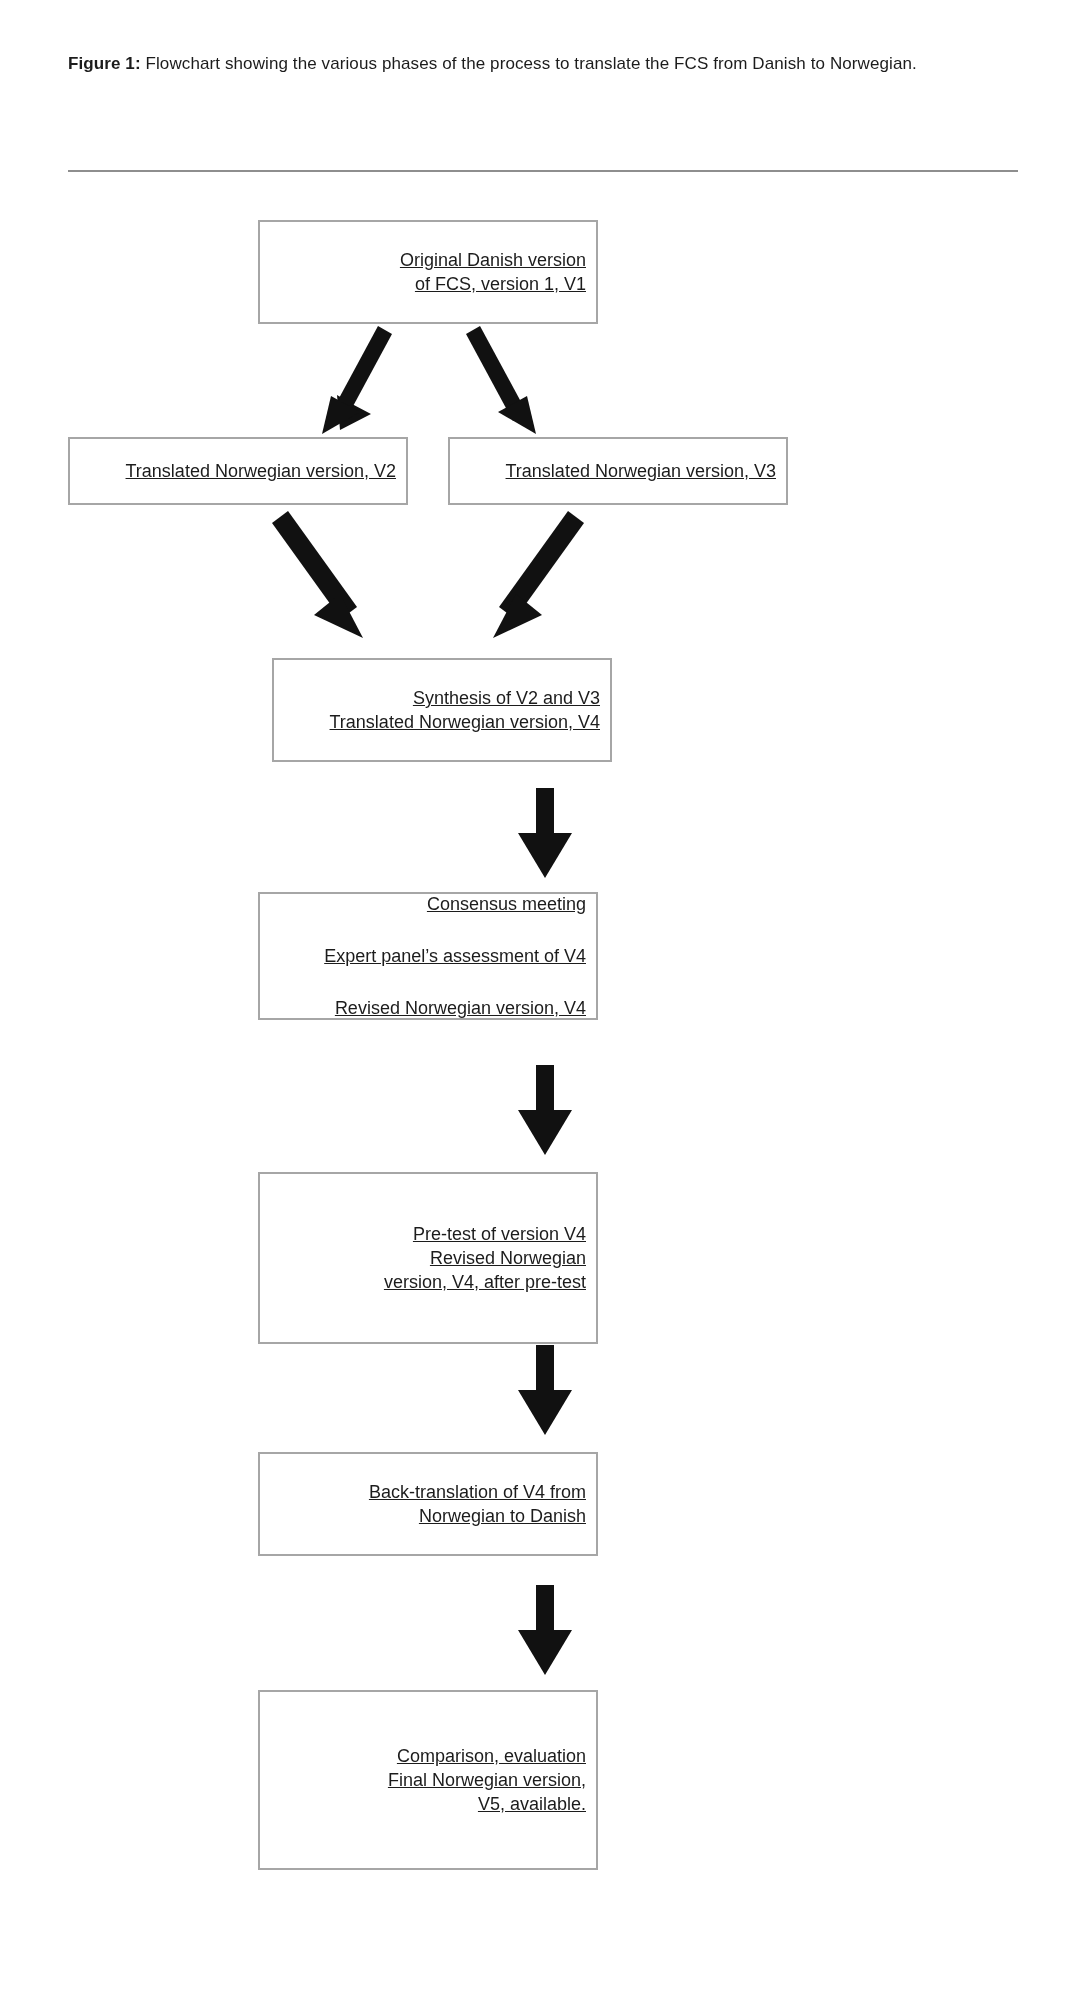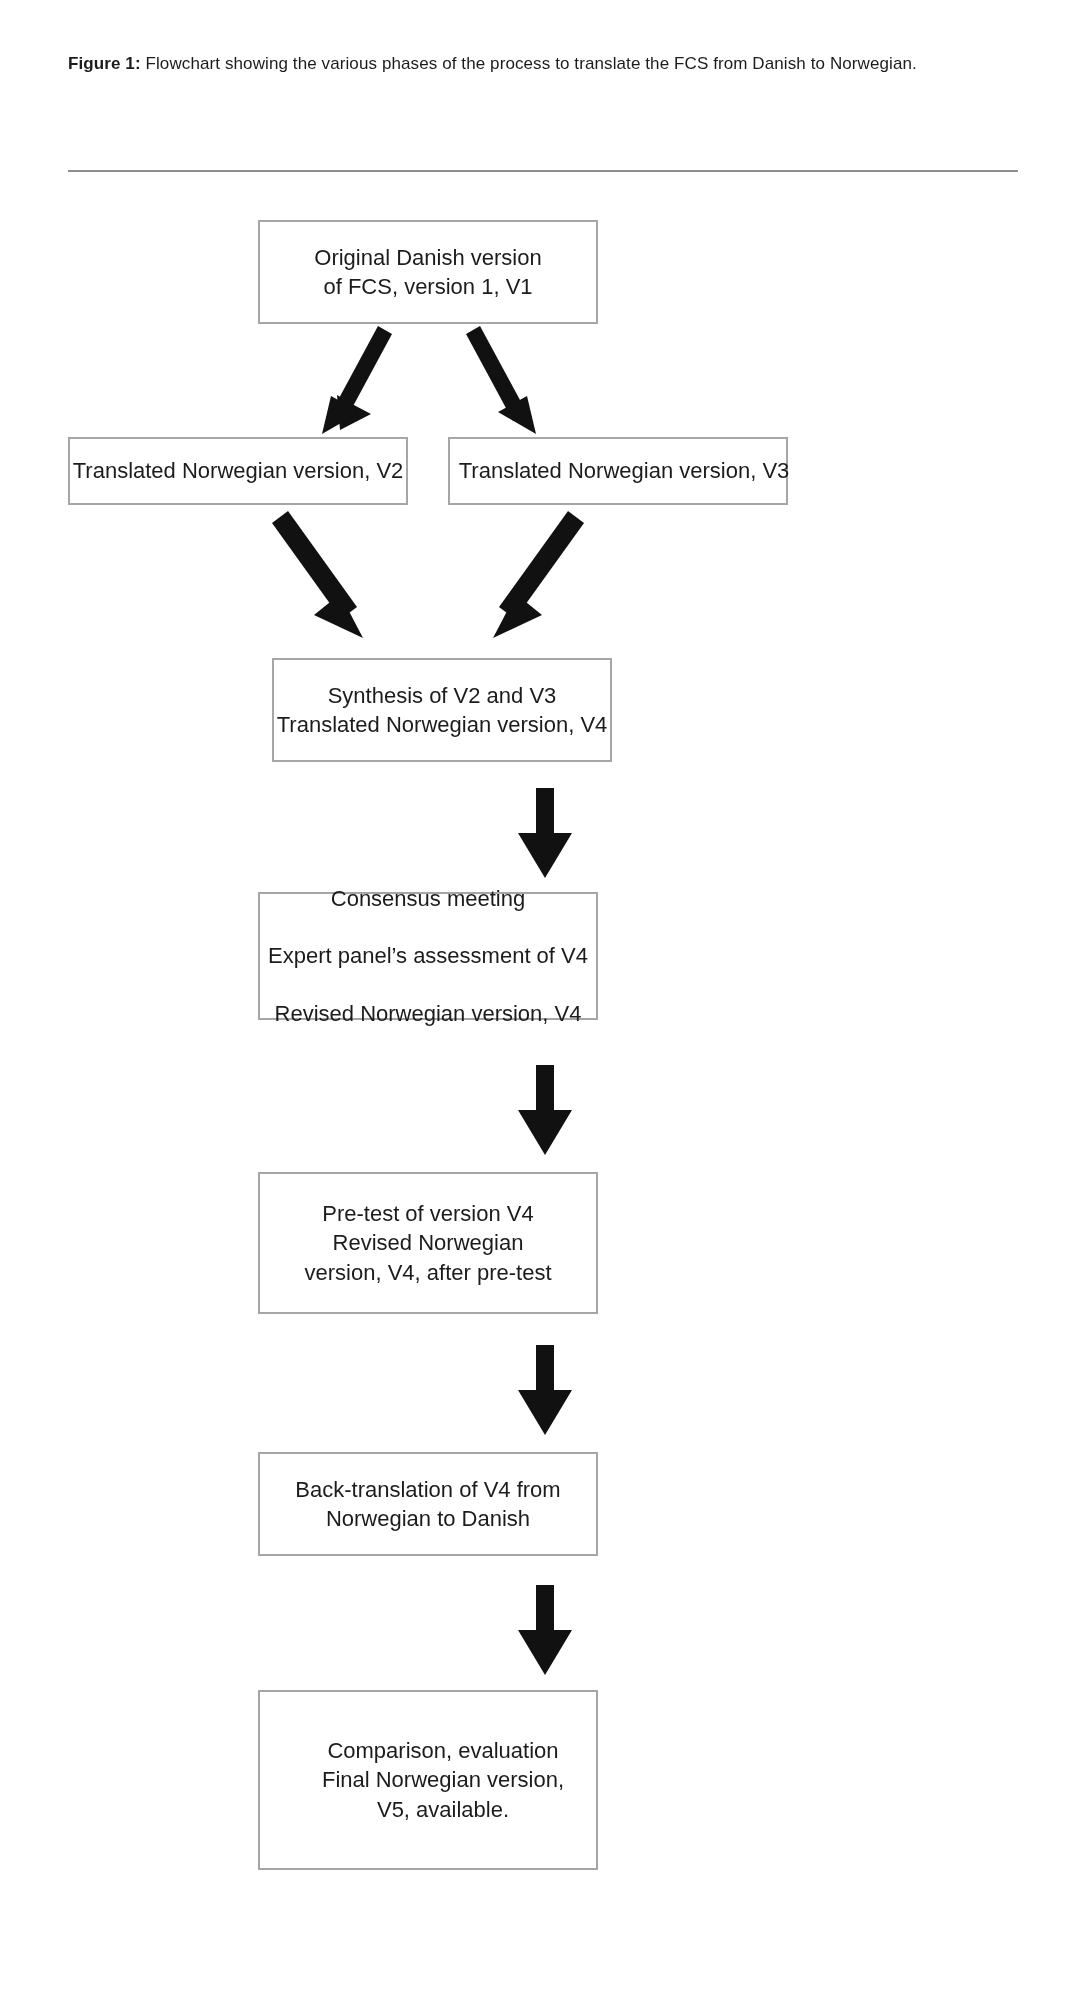--- a/index.html
+++ b/index.html
@@ -58,40 +58,41 @@
     pointer-events: none;
   }
 
   .node-box {
     position: absolute;
     box-sizing: border-box;
     border: 2px solid #a6a6a6;
     background: #ffffff;
     display: flex;
     flex-direction: column;
-    align-items: center;
+    align-items: flex-end;
     justify-content: center;
     text-align: center;
-    font-size: 22px;
+    font-size: 18px;
     line-height: 1.34;
     color: #1c1c1c;
     padding: 4px 10px;
+    text-decoration: underline;
   }
   .node-box .line {
     display: block;
     white-space: nowrap;
   }
 
   
   #node-original      { left: 258px; top: 220px;  width: 340px; height: 104px; }
   #node-v2            { left: 68px;  top: 437px;  width: 340px; height: 68px;  }
   #node-v3            { left: 448px; top: 437px;  width: 340px; height: 68px; padding-left: 22px;  }
   #node-synthesis     { left: 272px; top: 658px;  width: 340px; height: 104px; }
   #node-consensus     { left: 258px; top: 892px;  width: 340px; height: 128px; gap: 28px; }
-  #node-pretest       { left: 258px; top: 1172px; width: 340px; height: 142px; }
+  #node-pretest       { left: 258px; top: 1172px; width: 340px; height: 172px; }
   #node-backtrans     { left: 258px; top: 1452px; width: 340px; height: 104px; }
   #node-comparison    { left: 258px; top: 1690px; width: 340px; height: 180px; padding-left: 40px; }
 </style>
 </head>
 <body>
 
 <div id="caption-block">
   <div id="caption-text">
     <span class="cap-label">Figure 1:</span><span> Flowchart showing the various phases of the process to translate the FCS from Danish to Norwegian.</span>
   </div>

